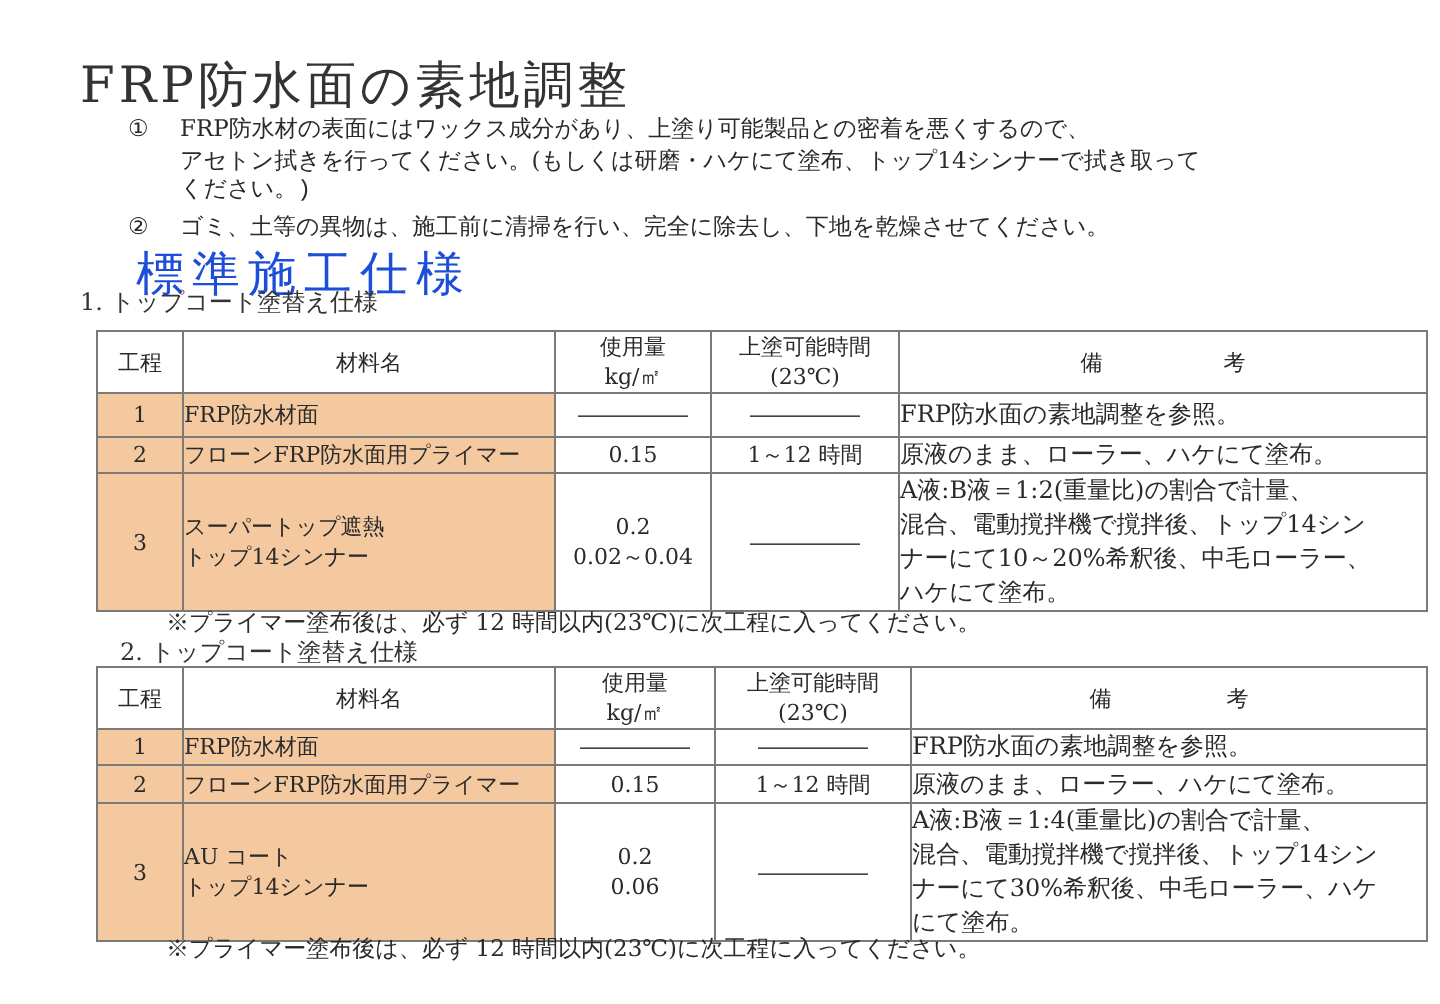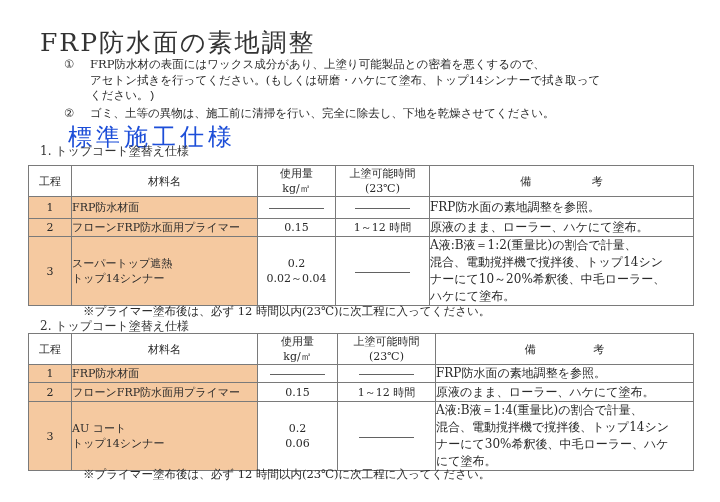--- a/index.html
+++ b/index.html
@@ -3,21 +3,21 @@
 <meta charset="utf-8">
 <style>
   html, body { margin: 0; padding: 0; background: #ffffff; }
   body { width: 720px; height: 502px; position: relative; overflow: hidden;
          font-family: "DejaVu Serif", "Liberation Serif", serif; color: #2a2a2a; }
   .abs { position: absolute; }
   .h1 { left: 40px; top: 26px; font-size: 25px; letter-spacing: 2px; color: #333; font-weight: normal; white-space: nowrap; }
   .h2 { left: 40px; top: 121px; font-size: 24px; letter-spacing: 4px; color: #1d4ed8; white-space: nowrap; margin-left: 28px; }
   .note { font-size: 11.5px; line-height: 16px; white-space: nowrap; color: #2a2a2a; }
   .sub { left: 40px; font-size: 12px; white-space: nowrap; color: #333; }
-  table.spec { position: absolute; left: 28px; width: 665px; border-collapse: collapse; table-layout: fixed; font-size: 11px; padding-left: 24px; }
+  table.spec { position: absolute; left: 48px; width: 665px; border-collapse: collapse; table-layout: fixed; font-size: 11px; padding-left: 24px; }
   table.spec td, table.spec th { border: 1px solid #7a7a7a; padding: 0; font-weight: normal; vertical-align: middle; }
   table.spec th { background: #ffffff; text-align: center; line-height: 15px; font-size: 11px; }
   td.orange { background: #f5c9a0; }
   td.c { text-align: center; }
   td.l { padding-left: 9px; }
   td.remark { padding-left: 7px; font-size: 12px; line-height: 17px; }
   .line { white-space: pre-line; }
   .foot { font-size: 11.5px; white-space: nowrap; left: 83px; }
   .remark-head { display: flex; justify-content: space-around; padding: 0 60px; }
 </style>
@@ -88,21 +88,21 @@
     <td class="remark line">A液:B液＝1:2(重量比)の割合で計量、
 混合、電動撹拌機で撹拌後、トップ14シン
 ナーにて10～20%希釈後、中毛ローラー、
 ハケにて塗布。</td>
   </tr>
 </tbody>
   </table>
 
 <div class="abs foot" style="top:304px;">※プライマー塗布後は、必ず 12 時間以内(23℃)に次工程に入ってください。</div>
 
-<div class="abs sub" style="top:318px;">2. トップコート塗替え仕様</div>
+<div class="abs sub" style="top:318px;margin-left:20px;">2. トップコート塗替え仕様</div>
 
 <table class="spec" style="top:333px;">
   <colgroup>
     <col style="width:43px">
       <col style="width:186px">
       <col style="width:80px">
       <col style="width:98px">
       <col style="width:258px">
   </colgroup>
   <tbody>

